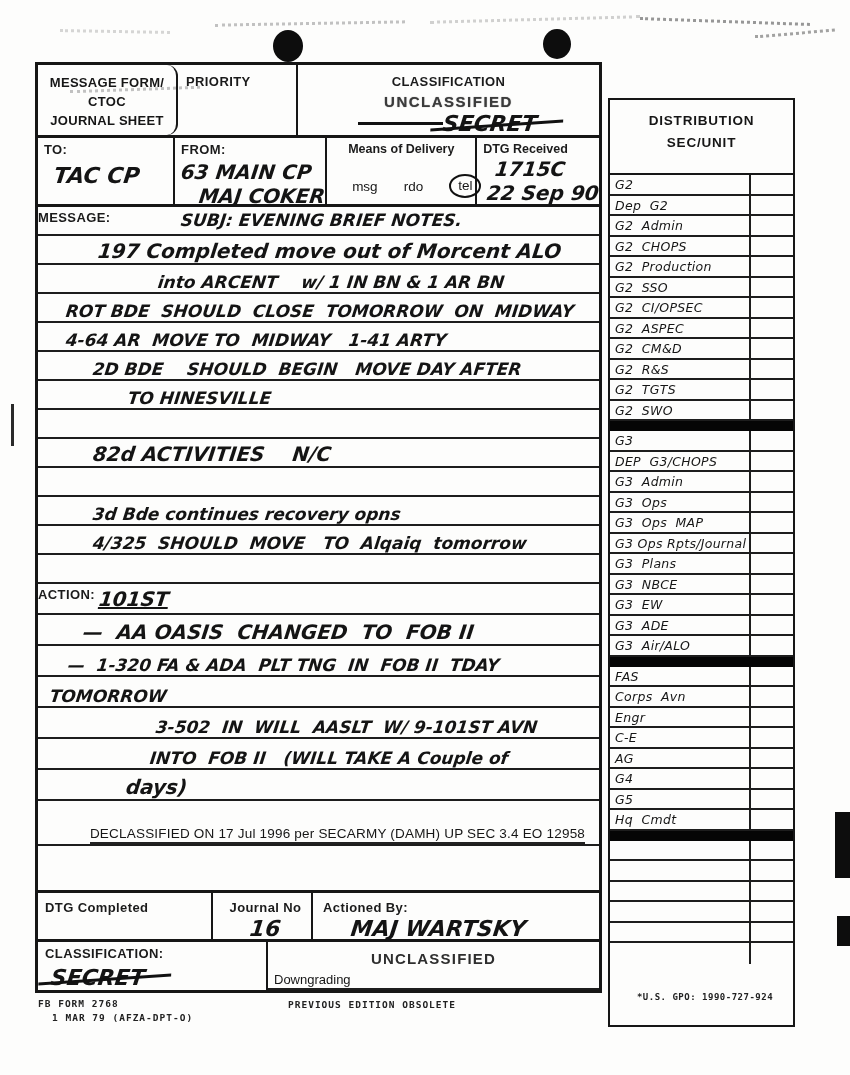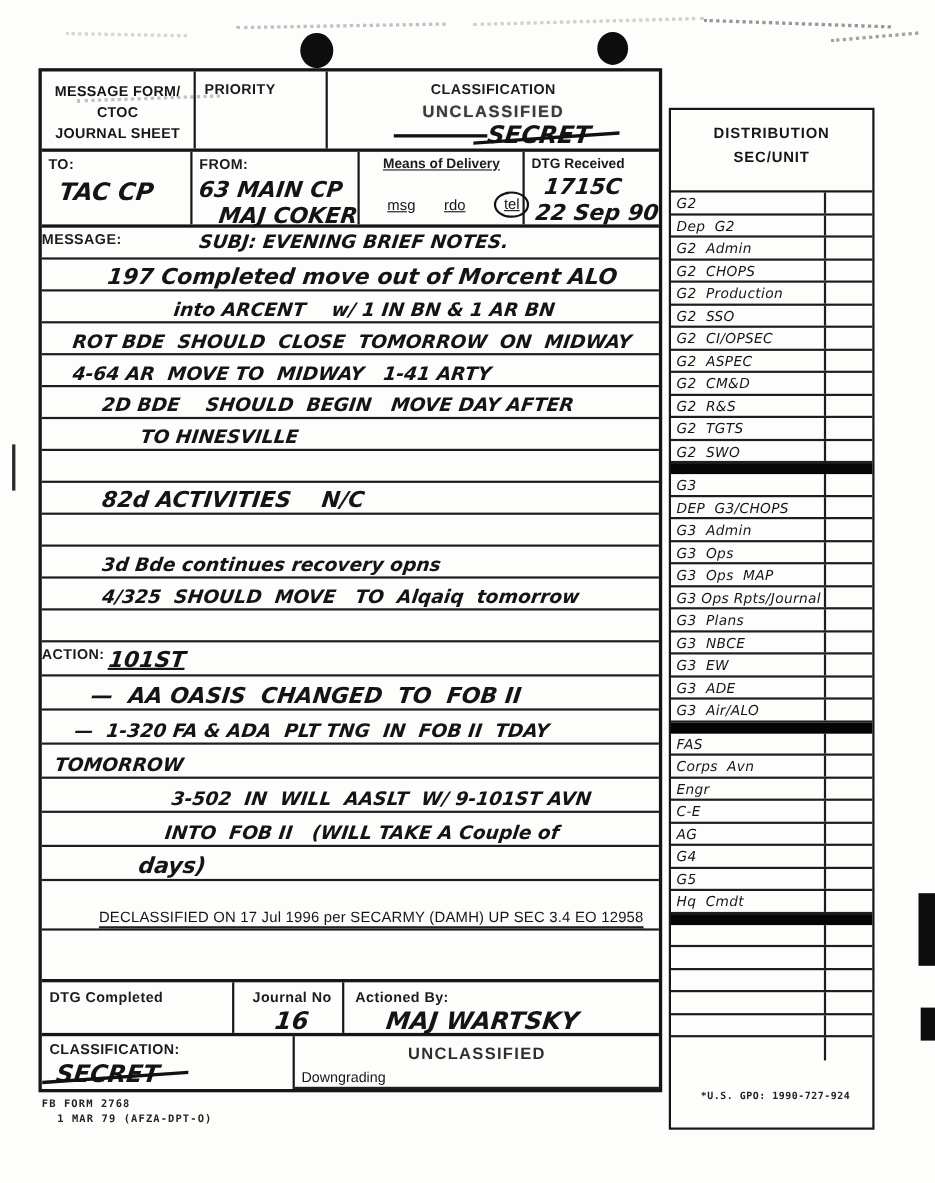--- a/index.html
+++ b/index.html
@@ -24,34 +24,34 @@
   .hw-lg { font-size:20px; }
   .hw-xl { font-size:22px; }
 
   .strike { position:relative; }
   .strike::after { content:""; position:absolute; left:-12px; right:-26px; top:52%;
                    border-top:3px solid #111; transform:rotate(-4deg); }
 
   
   #hdr { display:flex; height:77px; border-bottom:3px solid #161616; }
   #hdr-title { width:140px; border-right:2.5px solid #161616; text-align:center; padding-top:9px;
-               font-size:13px; font-weight:700; line-height:1.45; letter-spacing:.3px;}
+               font-size:13px; font-weight:700; line-height:1.45; letter-spacing:.3px;border-radius:11px;}
   #hdr-priority { width:120px; border-right:2.5px solid #161616; padding:7px 0 0 8px; }
   #hdr-class { flex:1; text-align:center; padding-top:7px; position:relative; }
   #stamp-unclass { display:block; margin-top:3px; font-size:15px; font-weight:700;
                    letter-spacing:1.5px; color:#3b3b3b; text-shadow:0 0 1px #777; }
   #secret-wrap { position:absolute; left:60px; top:46px; display:flex; align-items:center; }
   #secret-line { width:85px; border-top:3px solid #111; }
 
   
   #routing { display:flex; height:69px; border-bottom:3px solid #161616; }
   #cell-to { width:145px; border-right:2.5px solid #161616; padding:4px 0 0 6px; }
   #cell-from { width:155px; border-right:2.5px solid #161616; padding:4px 0 0 6px; }
   #cell-delivery { width:150px; border-right:2.5px solid #161616; padding:4px 0 0 21px;
-                   display:flex; flex-direction:column; justify-content:space-between;text-decoration:underline; }
+                   display:flex; flex-direction:column; justify-content:space-between; }
   #delivery-opts { display:flex; align-items:center; gap:26px; padding:0 4px 6px 4px; font-size:13.5px; }
   .circled { border:2.5px solid #111; border-radius:50%; padding:2px 7px 3px 7px; }
   #cell-dtg { flex:1; padding:4px 0 0 6px; }
 
   
   .rule-row { border-bottom:2.5px solid #1d1d1d; display:flex; align-items:flex-end; overflow:visible; }
   .mrow { height:29px; }
   .arow { height:31px; }
   #msg-label-row, #act-label-row { align-items:flex-start; padding-top:3px; }
   #declass-row { height:45px; border-bottom:2.5px solid #1d1d1d; display:flex;
@@ -264,20 +264,21 @@
         <div id="downgrade-label">Downgrading</div>
       </div>
     </div>
   </div>
 
   <div id="form-footer">
     <div id="form-number-block">
       <div>FB FORM 2768</div>
       <div id="form-number-line2">1 MAR 79 (AFZA-DPT-O)</div>
     </div>
+    <div id="obsolete-note">PREVIOUS EDITION OBSOLETE</div>
   </div>
 
   <div id="dist">
     <div id="dist-title">
       <div>DISTRIBUTION</div>
       <div>SEC/UNIT</div>
     </div>
     <div id="dist-rows">
         <div class="dist-row">
           <div class="dist-label">G2</div>

